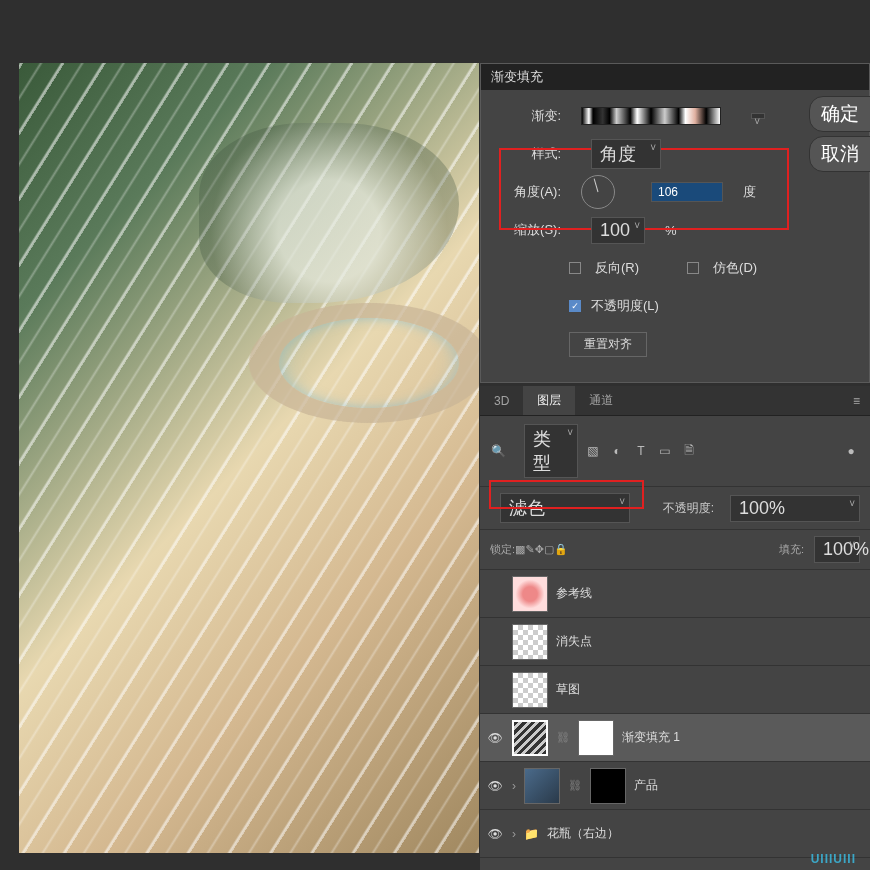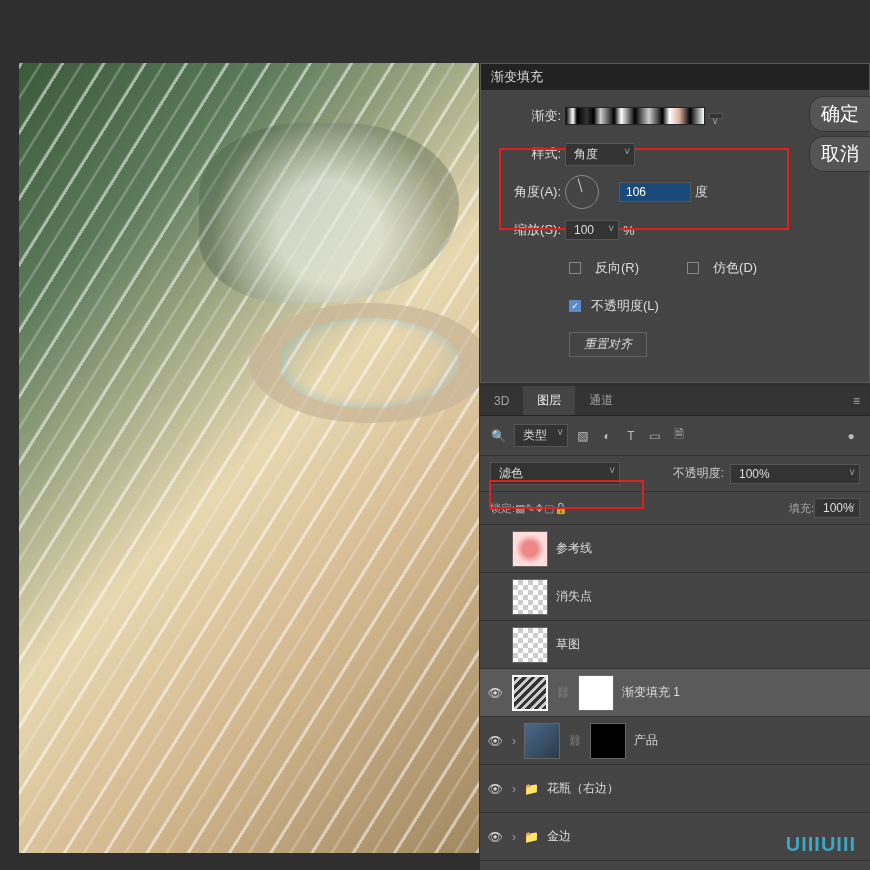--- a/index.html
+++ b/index.html
@@ -20,33 +20,33 @@
     box-shadow: 0 0 20px rgba(100,180,220,0.5) inset;
   }
   .cloud { position:absolute; left:180px; top:60px; width:260px; height:180px; background: radial-gradient(circle at 50% 60%, rgba(230,235,225,0.7) 30%, rgba(60,80,60,0.3) 70%); border-radius: 40% 45% 55% 35%; }
 
   .gradient-dialog {
     position: absolute; left: 480px; top: 63px; right: 0; height: 320px;
     background: #444; border: 1px solid #5a5a5a; color: #ddd; font-size: 13px;
   }
   .dlg-title { background: #222; padding: 4px 10px; font-size: 13px; color: #ddd; }
   .dlg-body { position: relative; padding: 14px 18px; }
-  .dlg-row { display: flex; align-items: center; margin-bottom: 14px; height: 24px; gap: 4px; }
+  .dlg-row { display: flex; align-items: center; margin-bottom: 14px; height: 24px; gap: 20px; }
   .dlg-label { color: #ddd; width: 62px; text-align: right; }
   .grad-preview { width:140px; height:18px; background: linear-gradient(90deg,#000 0%,#fff 5%,#000 8%,#333 15%,#000 20%,#ccc 25%,#000 35%,#fff 40%,#000 50%,#ccc 60%,#000 70%,#fff 75%,#e0b0a0 82%,#000 90%,#fff 100%); border:1px solid #222;}
-  .dropdown { background:#333; border:1px solid #555; color:#ddd; padding:2px 18px 2px 8px; font-size:12px; position:relative; }
+  .dropdown { background:#333; border:1px solid #555; color:#ddd; padding:2px 18px 2px 8px; font-size:18px; position:relative;margin-left:10px; }
   .dropdown::after { content:"˅"; position:absolute; right:4px; top:2px; font-size:10px; color:#aaa;}
   .angle-dial { width:34px; height:34px; border:1px solid #888; border-radius:50%; position:relative; }
   .angle-dial::after { content:""; position:absolute; left:50%; top:50%; width:1px; height:14px; background:#ccc; transform-origin:bottom; transform:translate(-50%,-100%) rotate(-16deg);}
   .num-input { background:#333; border:1px solid #555; color:#3a9cff; padding:2px 6px; width:72px; font-size:12px; }
   .num-input.sel { background:#1a4a7a; color:#fff;margin-left:16px;}
   .unit { color:#ddd; }
   .checkbox { width:12px; height:12px; border:1px solid #888; display:inline-flex; align-items:center; justify-content:center; font-size:9px; color:#fff;}
   .checkbox.checked { background:#5a8ac8; border-color:#5a8ac8;}
-  .btn-flat { background:#444; border:1px solid #666; color:#ddd; padding:3px 14px; font-size:12px;font-style:italic; }
+  .btn-flat { background:#444; border:1px solid #666; color:#ddd; padding:3px 14px; font-size:12px; }
   .side-btn { position:absolute; right:-2px; width:62px; text-align:center; background:#555; border:1px solid #333; padding:4px 0; border-radius:14px 0 0 14px; font-size:19px; color:#ffffff;}
   .red-box { position:absolute; border:2px solid #e02020; }
 
   .layers-panel {
     position:absolute; left:480px; top:386px; right:0; bottom:0; background:#444; color:#ccc; font-size:12px;
   }
   .lp-tabs { display:flex; align-items:center; height:30px; background:#333; border-bottom:1px solid #222;}
   .lp-tab { padding:6px 14px; color:#a3a3a3; font-size:12px;}
   .lp-tab.active { background:#444; color:#eee;}
   .lp-menu { margin-left:auto; padding:6px 10px; color:#aaa;}
@@ -60,21 +60,21 @@
   .vis { width:18px; text-align:center; color:#ddd;}
   .thumb { width:36px; height:36px; border:1px solid #666; background:#888; flex-shrink:0;}
   .thumb.checker { background: repeating-conic-gradient(#ccc 0 25%, #fff 0 50%) 0 0/10px 10px;}
   .thumb.striped { background: repeating-linear-gradient(-45deg,#333 0 3px,#ccc 3px 6px);}
   .thumb.dot { background: radial-gradient(circle,#e88 30%,#fdd 60%);}
   .thumb.black { background:#000;}
   .thumb.blue { background: linear-gradient(135deg,#4a6a8a,#2a3a4a);}
   .link-icon { font-size:11px; color:#888;}
   .layer-name { color:#ddd; font-size:12px;}
   .folder { color:#999; }
-  .watermark { position:absolute; right:14px; bottom:14px; color:#3ac0e8; font-size:20px; font-weight:bold; opacity:0.8; letter-spacing:1px;}
+  .watermark { position:absolute; right:14px; bottom:4px; color:#3ac0e8; font-size:12px; font-weight:bold; opacity:0.8; letter-spacing:1px;}
 </style>
 </head>
 <body>
 
 <div class="canvas-area">
   <div class="cloud"></div>
 </div>
 
 <div class="gradient-dialog">
   <div class="dlg-title">渐变填充</div>

